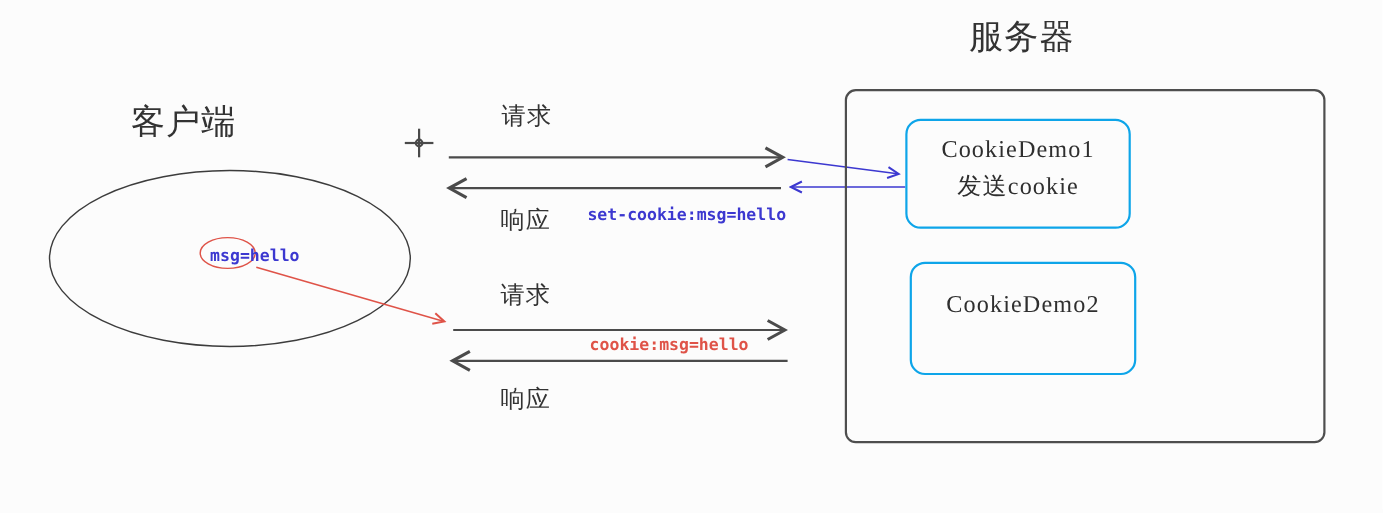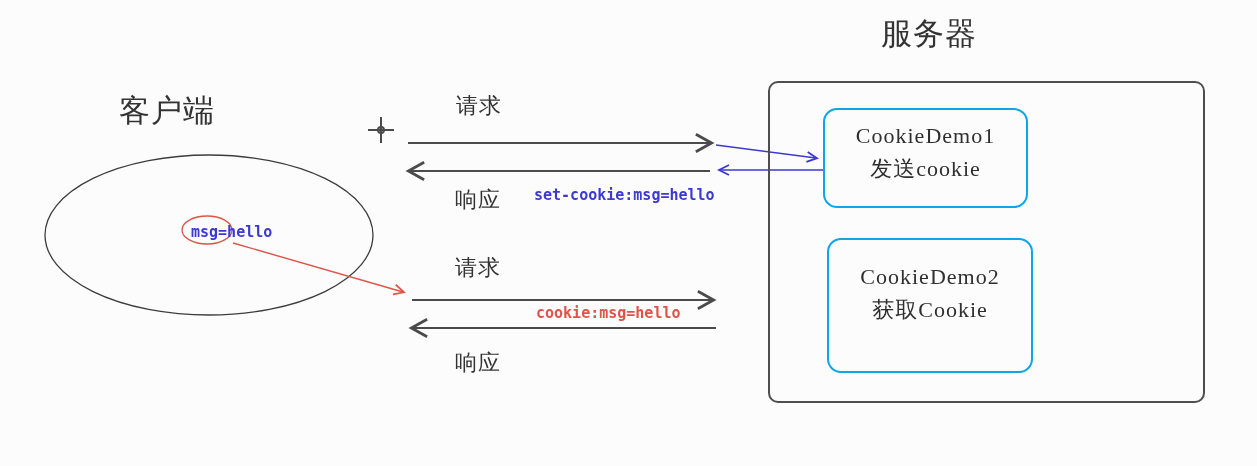--- a/index.html
+++ b/index.html
@@ -56,21 +56,21 @@
     flex-direction:column;
     align-items:center;
     font-size:22px;
     color:#2f2f2f;
     letter-spacing:1px;
     line-height:33px;
   }
   .servlet-box .title{ white-space:nowrap; }
   .servlet-box .subtitle{ white-space:nowrap;text-align:right; }
   #demo1-box{ left:823px; top:108px; width:205px; height:100px; padding-top:9px; }
-  #demo2-box{ left:827px; top:238px; width:206px; height:135px; padding-top:20px; }
+  #demo2-box{ left:827px; top:238px; width:206px; height:103px; padding-top:20px; }
   
   .mk-black{ stroke:var(--line); }
   .mk-blue{ stroke:var(--blue); }
   .mk-red{ stroke:var(--red); }
   .wire-black{ stroke:var(--line); stroke-width:2; fill:none; }
   .wire-blue{ stroke:var(--blue); stroke-width:1.4; fill:none; }
   .wire-red{ stroke:var(--red); stroke-width:1.4; fill:none; }
   .shape-black{ stroke:#3c3c3c; stroke-width:1.3; fill:none; }
   .shape-red{ stroke:var(--red); stroke-width:1.3; fill:none; }
   .cursor-stroke{ stroke:#4a4a4a; stroke-width:2; fill:none; }
@@ -134,16 +134,15 @@
 
   <div class="server-box"></div>
 
   <div class="servlet-box" id="demo1-box">
     <div class="title">CookieDemo1</div>
     <div class="subtitle">发送cookie</div>
   </div>
 
   <div class="servlet-box" id="demo2-box">
     <div class="title">CookieDemo2</div>
-    <div class="subtitle">获取Cookie</div>
   </div>
 
 </div>
 
 </body></html>

